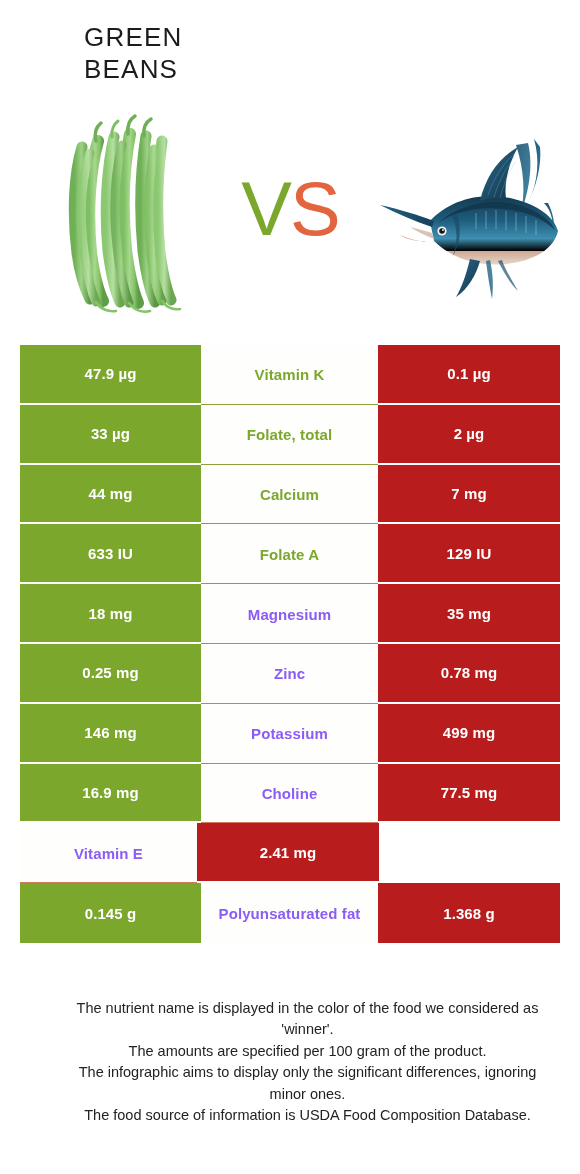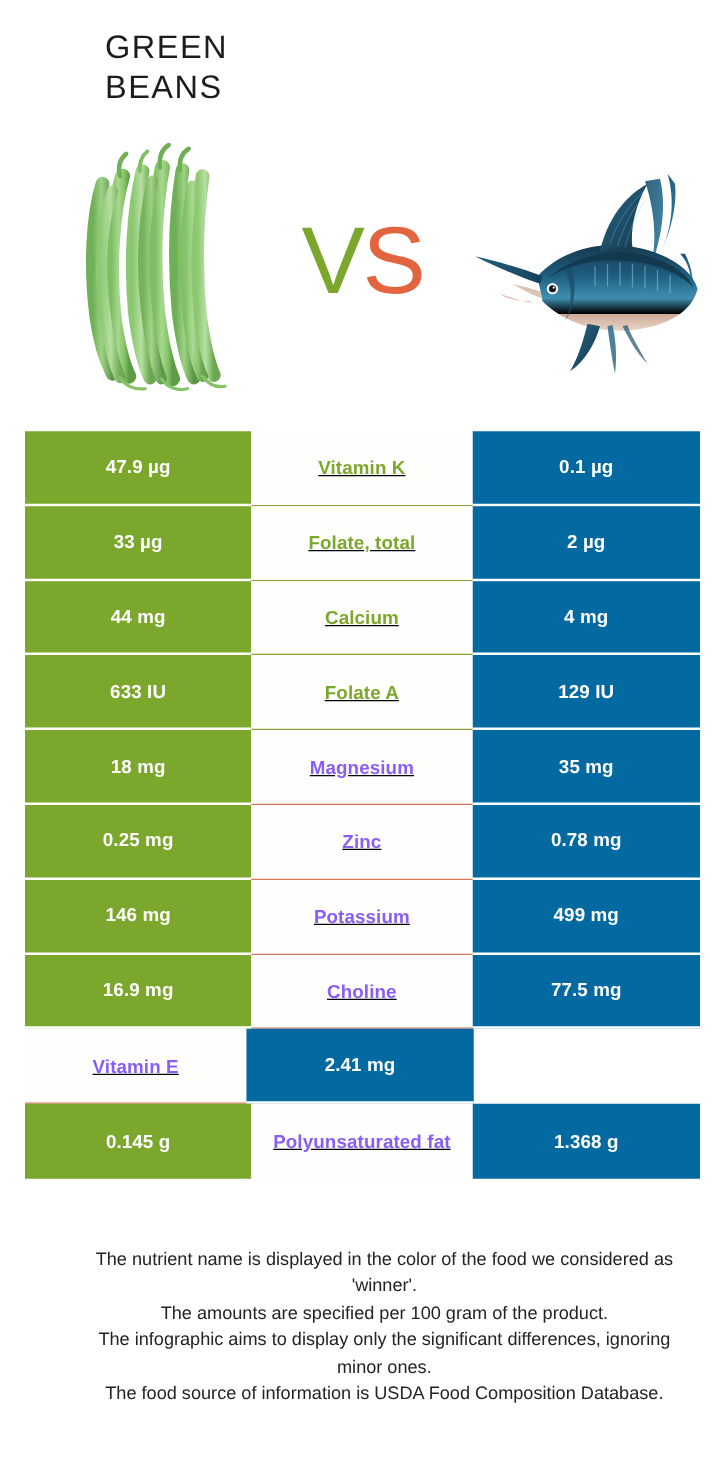--- a/index.html
+++ b/index.html
@@ -112,21 +112,21 @@
     width: 181px;
     background: #7CA72D;
     border-bottom: 2px solid #ffffff;
   }
   .cell-mid {
     width: 177px;
     background: #FEFEFC;
   }
   .cell-right {
     width: 182px;
-    background: #0369a1;
+    background: #b91c1c;
     border-bottom: 2px solid #ffffff;
   }
   .row:last-child .cell-left,
   .row:last-child .cell-right {
     border-bottom: none;
   }
   .val {
     color: #ffffff;
     font-size: 15px;
     font-weight: 600;
@@ -134,21 +134,21 @@
   }
   .nutrient {
     font-size: 15px;
     font-weight: 700;
     letter-spacing: 0.1px;
   }
   .win-green .nutrient { color: #7CA72D; }
   .win-orange .nutrient { color: #8b5cf6; }
 
   
-  .row .cell-mid { position: relative; text-decoration: underline; }
+  .row .cell-mid { position: relative; }
   .row .cell-mid::after {
     content: "";
     position: absolute;
     left: 0;
     right: 0;
     bottom: 0;
     height: 1px;
   }
   .win-green  .cell-mid::after { background: #8FA03B; }
   .win-orange .cell-mid::after { background: #D4795E; }
@@ -325,21 +325,21 @@
   </div>
 
   <div class="row win-green">
     <div class="cell cell-left">
       <span class="val">44 mg</span>
     </div>
     <div class="cell cell-mid">
       <span class="nutrient">Calcium</span>
     </div>
     <div class="cell cell-right">
-      <span class="val">4 mg</span>
+      <span class="val">7 mg</span>
     </div>
   </div>
 
   <div class="row win-green">
     <div class="cell cell-left">
       <span class="val">633 IU</span>
     </div>
     <div class="cell cell-mid">
       <span class="nutrient">Folate A</span>
     </div>

